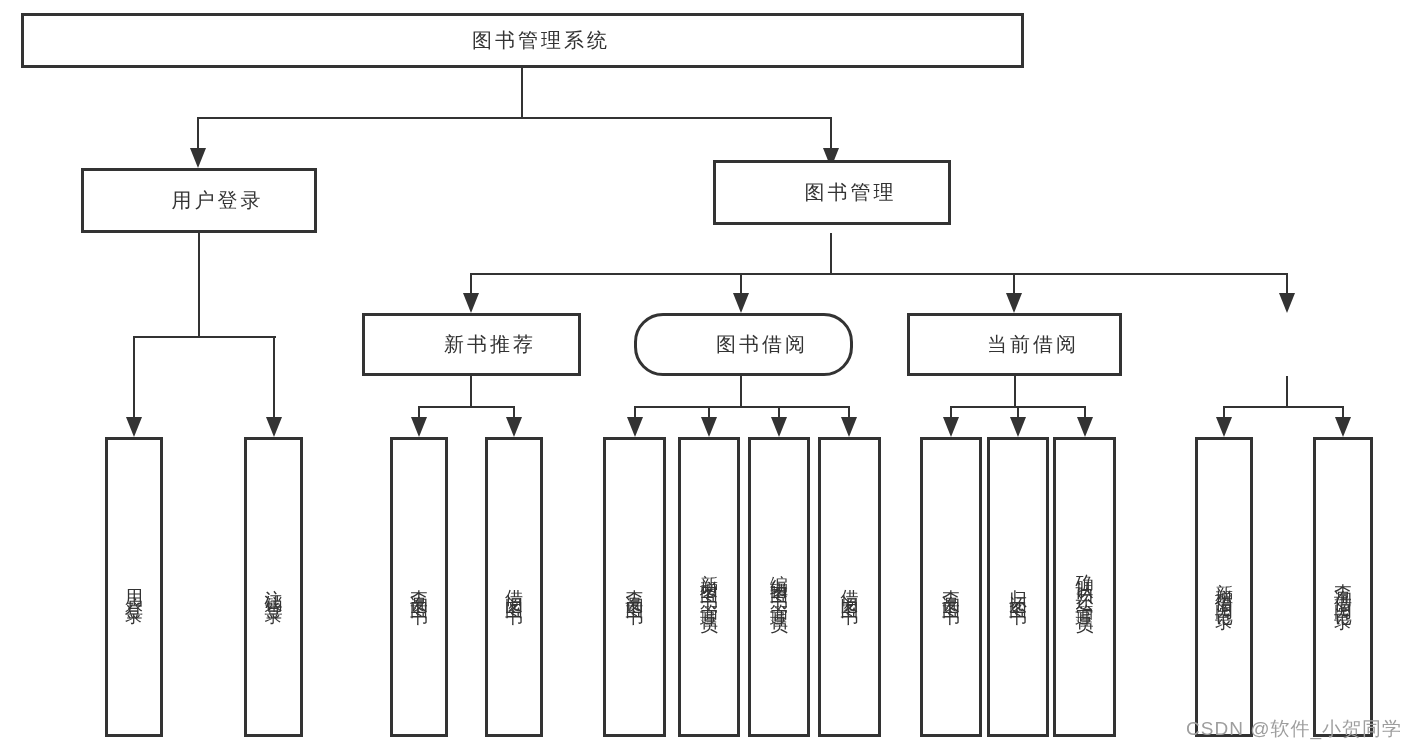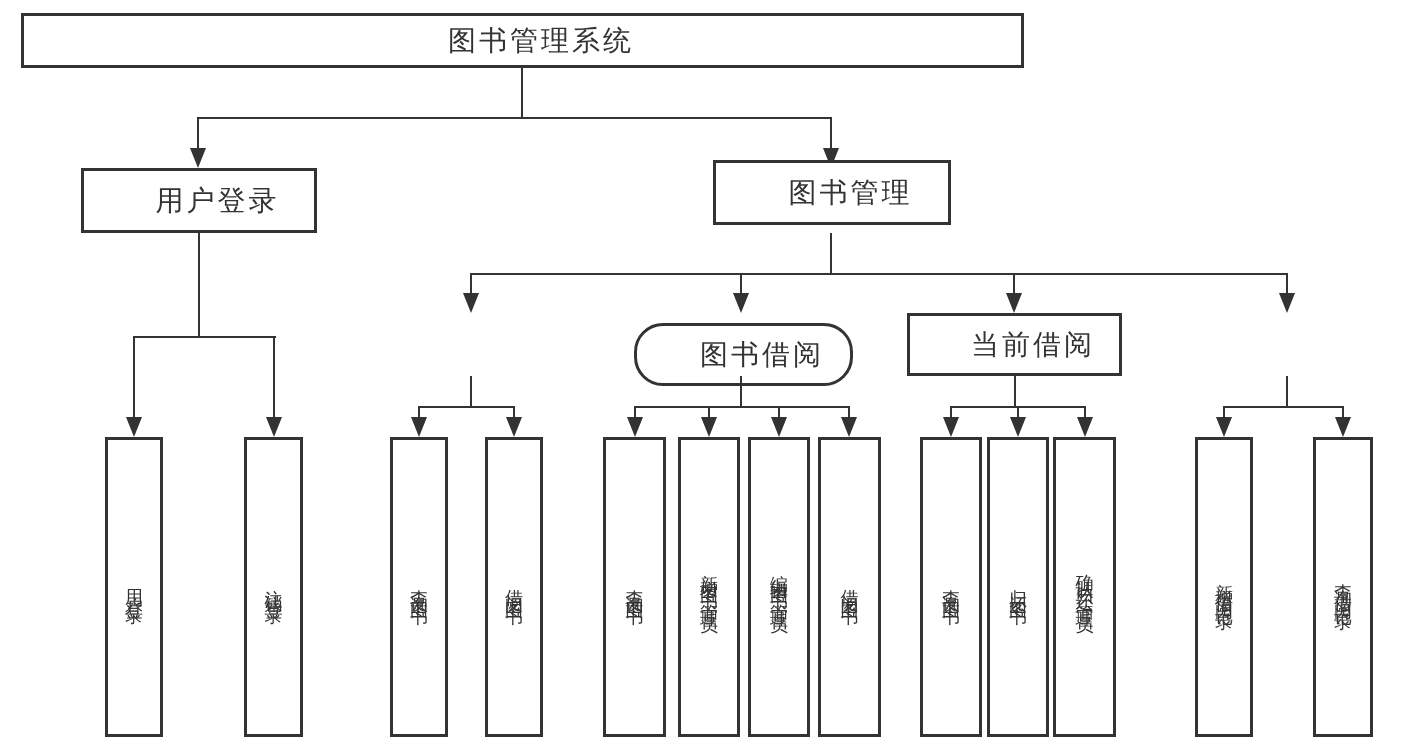--- a/index.html
+++ b/index.html
@@ -18,21 +18,21 @@
     overflow:hidden;
   }
   .box{
     position:absolute;
     box-sizing:border-box;
     border:3px solid var(--line);
     background:#ffffff;
     display:flex;align-items:center;justify-content:center;
     text-align:center;
   }
-  .hbox{font-size:28px;letter-spacing:3px;padding-left:37px;}
+  .hbox{font-size:20px;letter-spacing:3px;padding-left:37px;}
   .root{left:21px;top:13px;width:1003px;height:55px;}
   .vbox{
     top:437px;height:300px;
     writing-mode:vertical-rl;
     text-orientation:mixed;
     font-size:18px;
     letter-spacing:6px;
     line-height:1;
     display:flex;align-items:center;justify-content:center;
   }
@@ -81,21 +81,24 @@
   <div class="hline" style="left:470px;top:273px;width:818px;"></div>
   <div class="vline" style="left:470px;top:273px;height:20px;"></div>
   <div class="arrow" style="left:463px;top:293px;"></div>
   <div class="vline" style="left:740px;top:273px;height:20px;"></div>
   <div class="arrow" style="left:733px;top:293px;"></div>
   <div class="vline" style="left:1013px;top:273px;height:20px;"></div>
   <div class="arrow" style="left:1006px;top:293px;"></div>
   <div class="vline" style="left:1286px;top:273px;height:20px;"></div>
   <div class="arrow" style="left:1279px;top:293px;"></div>
 
-  <div class="box hbox" style="left:634px;top:323px;width:219px;height:63px;border-radius:29px;">
+  <div class="box hbox" style="left:362px;top:313px;width:219px;height:63px;">
+    <span>新书推荐</span>
+  </div>
+  <div class="box hbox" style="left:634px;top:313px;width:219px;height:63px;border-radius:29px;">
     <span>图书借阅</span>
   </div>
   <div class="box hbox" style="left:907px;top:313px;width:215px;height:63px;">
     <span>当前借阅</span>
   </div>
 
   <div class="vline" style="left:198px;top:233px;height:103px;"></div>
   <div class="hline" style="left:133px;top:336px;width:143px;"></div>
   <div class="vline" style="left:133px;top:336px;height:81px;"></div>
   <div class="arrow" style="left:126px;top:417px;"></div>
@@ -169,14 +172,15 @@
   <div class="box vbox" style="left:1053px;width:63px;">
     <span>确认归还（管理员）</span>
   </div>
   <div class="box vbox" style="left:1195px;width:58px;">
     <span>新增借阅记录</span>
   </div>
   <div class="box vbox" style="left:1313px;width:60px;">
     <span>查询借阅记录</span>
   </div>
 
+  <div class="watermark">CSDN @软件_小贺同学</div>
 
 </div>
 
 </body></html>

